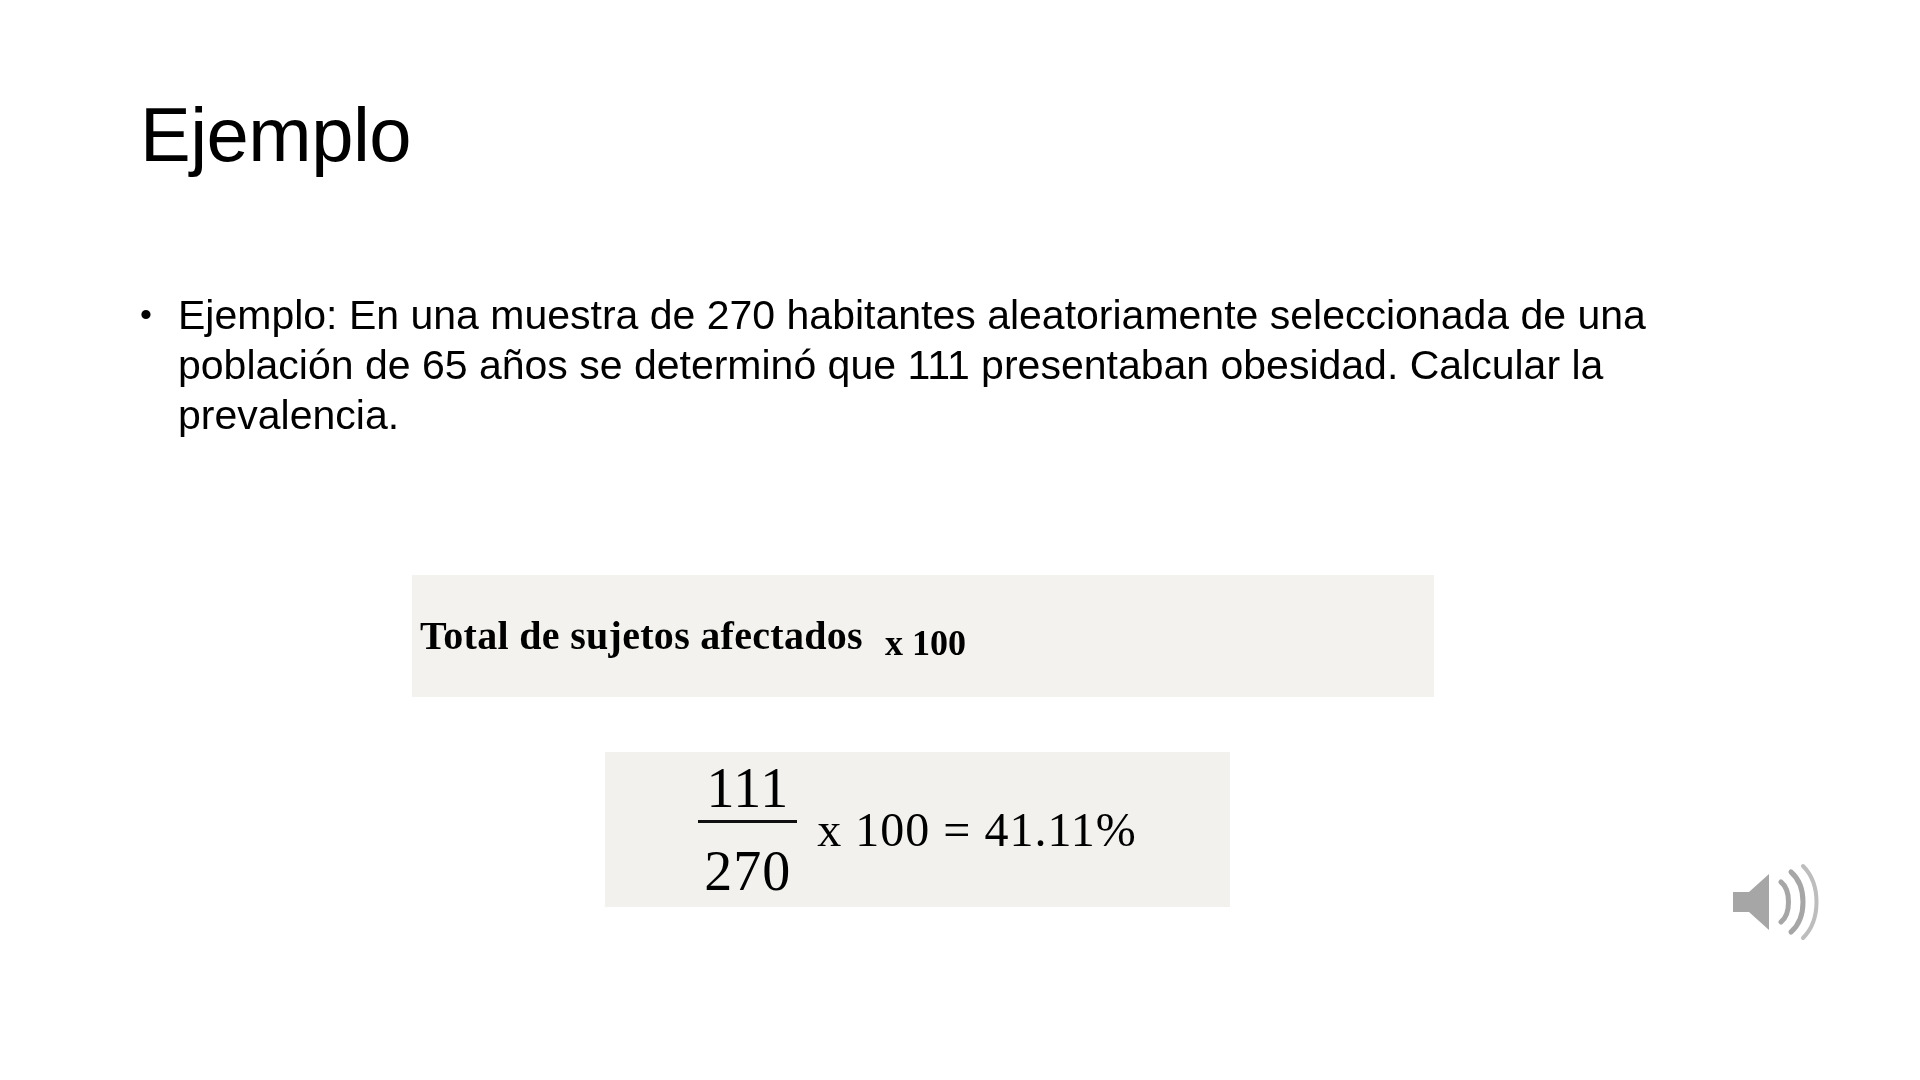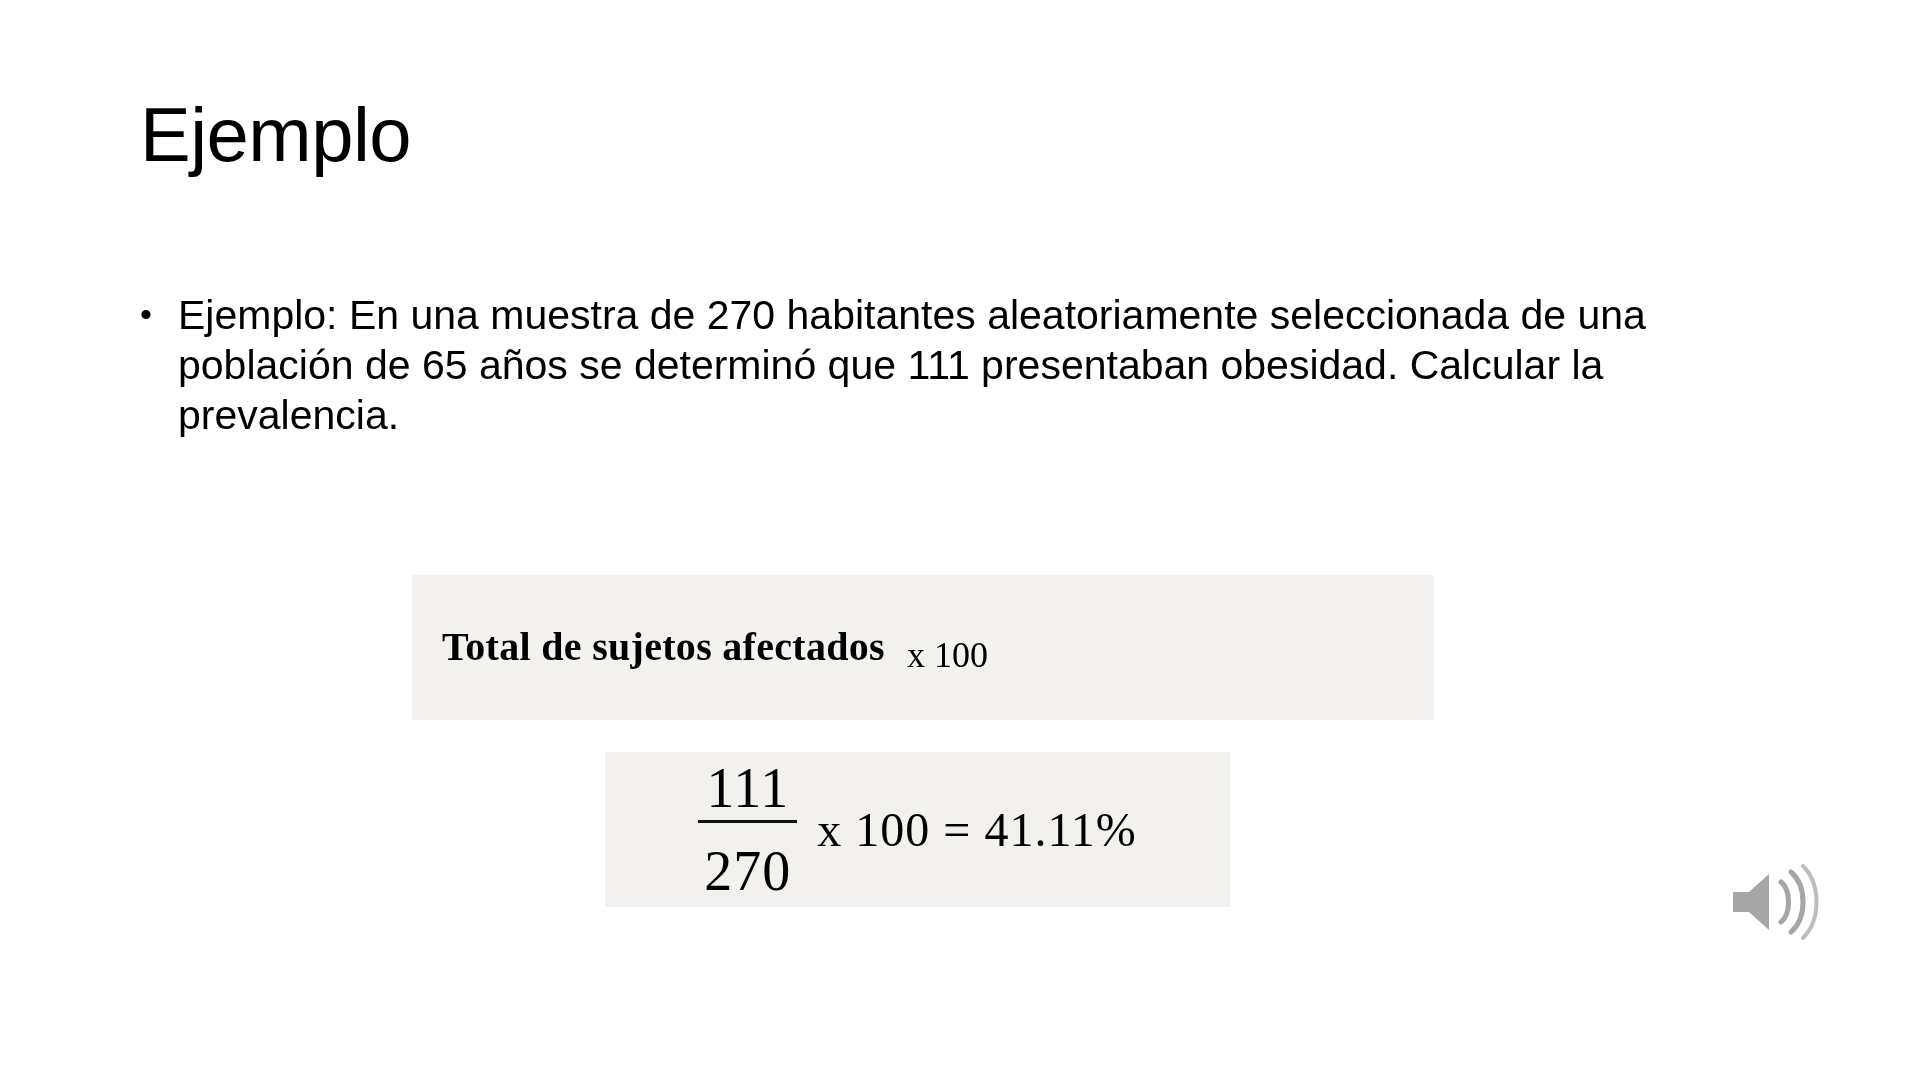--- a/index.html
+++ b/index.html
@@ -53,26 +53,26 @@
   }
   .bullet-text {
     flex: 1 1 auto;
     max-width: 1500px;
   }
   .formula-img {
     position: absolute;
     left: 412px;
     top: 575px;
     width: 1022px;
-    height: 145px;
+    height: 122px;
     background: #f3f2ee;
     display: flex;
     align-items: center;
     justify-content: flex-start;
-    padding-left: 22px;
+    padding-left: 0;
     box-sizing: border-box;
     font-family: "Liberation Serif", serif;
   }
   .frac {
     display: inline-flex;
     flex-direction: column;
     align-items: center;
     justify-content: center;
     vertical-align: middle;
   }
@@ -83,21 +83,21 @@
     letter-spacing: 0.3px;
   }
   .frac .den {
     font-weight: bold;
     font-size: 40px;
     padding: 3px 8px 0 8px;
     border-top: 4px solid #111111;
     letter-spacing: 0.3px;
   }
   .times-100 {
-    font-weight: normal;
+    font-weight: bold;
     font-size: 36px;
     margin-left: 14px;
     align-self: center;
     padding-top: 14px;
   }
   .result-img {
     position: absolute;
     left: 605px;
     top: 752px;
     width: 625px;

